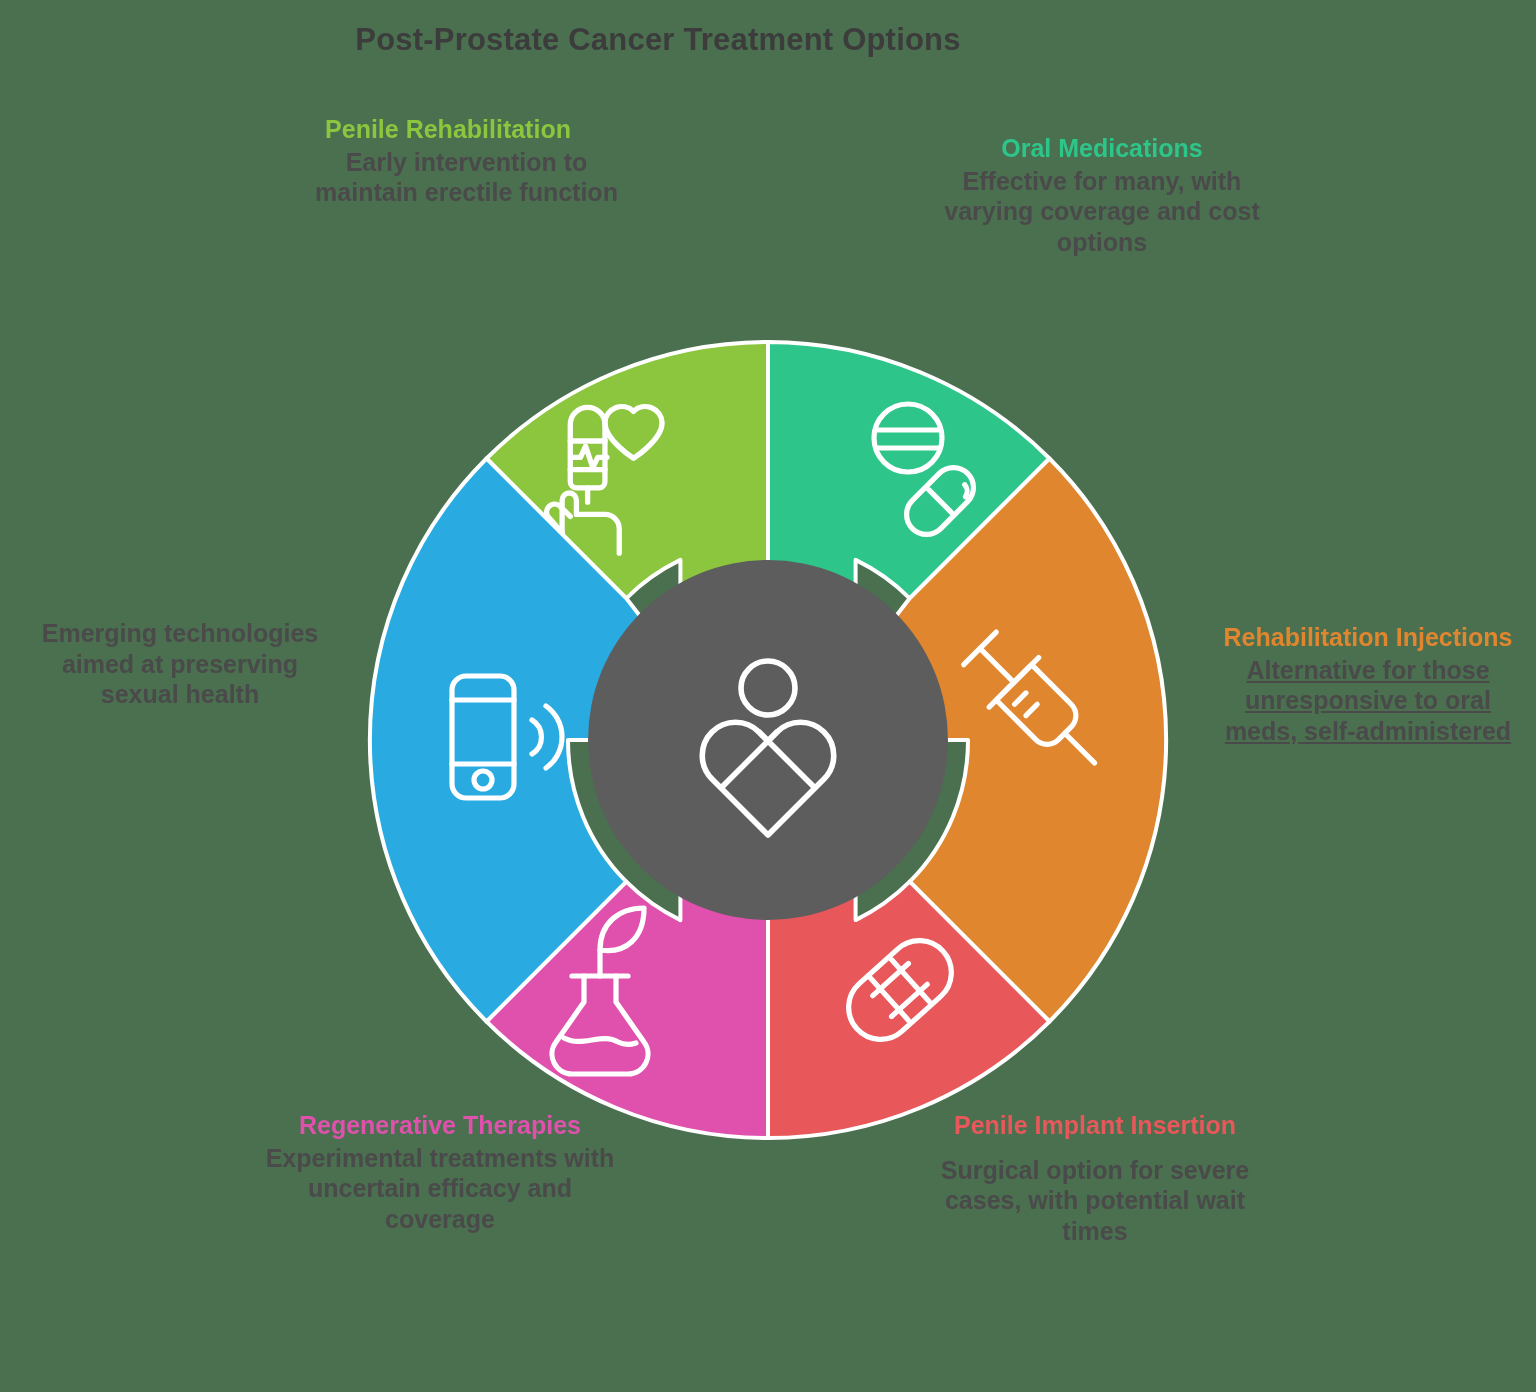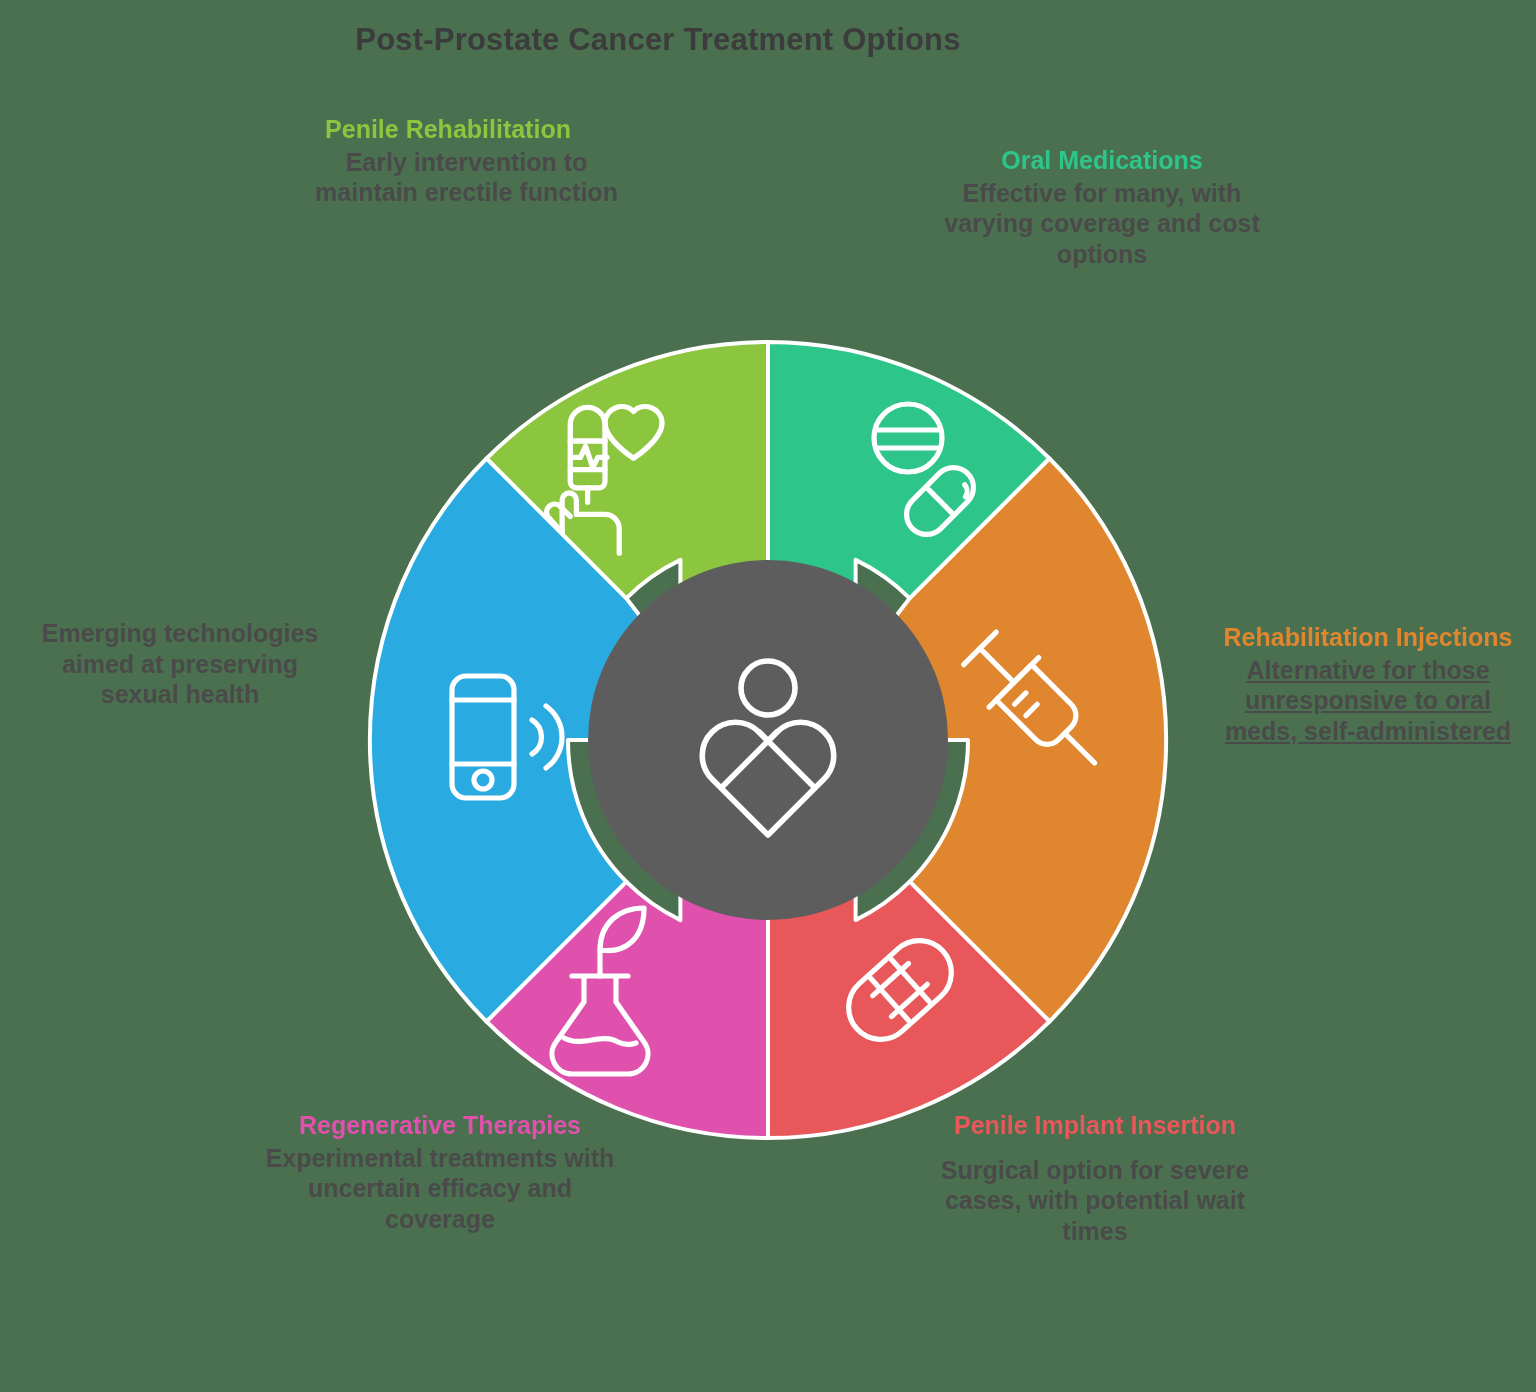--- a/index.html
+++ b/index.html
@@ -50,21 +50,21 @@
     margin-bottom: 2px;
   }
   .label-desc {
     font-size: 25px;
     font-weight: bold;
     color: #4a4a4a;
   }
 
   
   #label-penile-rehab      { left: 268px;  top: 114px;  width: 360px; }
-  #label-oral-meds         { left: 918px;  top: 133px;  width: 368px; margin-top: 12px; }
+  #label-oral-meds         { left: 918px;  top: 133px;  width: 368px; }
   #label-injections        { left: 1218px; top: 622px;  width: 300px; }
   #label-implant           { left: 920px;  top: 1110px; width: 350px; }
   #label-regenerative      { left: 262px;  top: 1110px; width: 356px; }
   #label-innovations       { left: 22px;   top: 618px;  width: 316px; }
 </style>
 </head>
 <body style="background: rgb(74, 112, 80);">
 
 <div id="page-title" style="color: rgb(60, 60, 60);">Post-Prostate Cancer Treatment Options</div>
 

